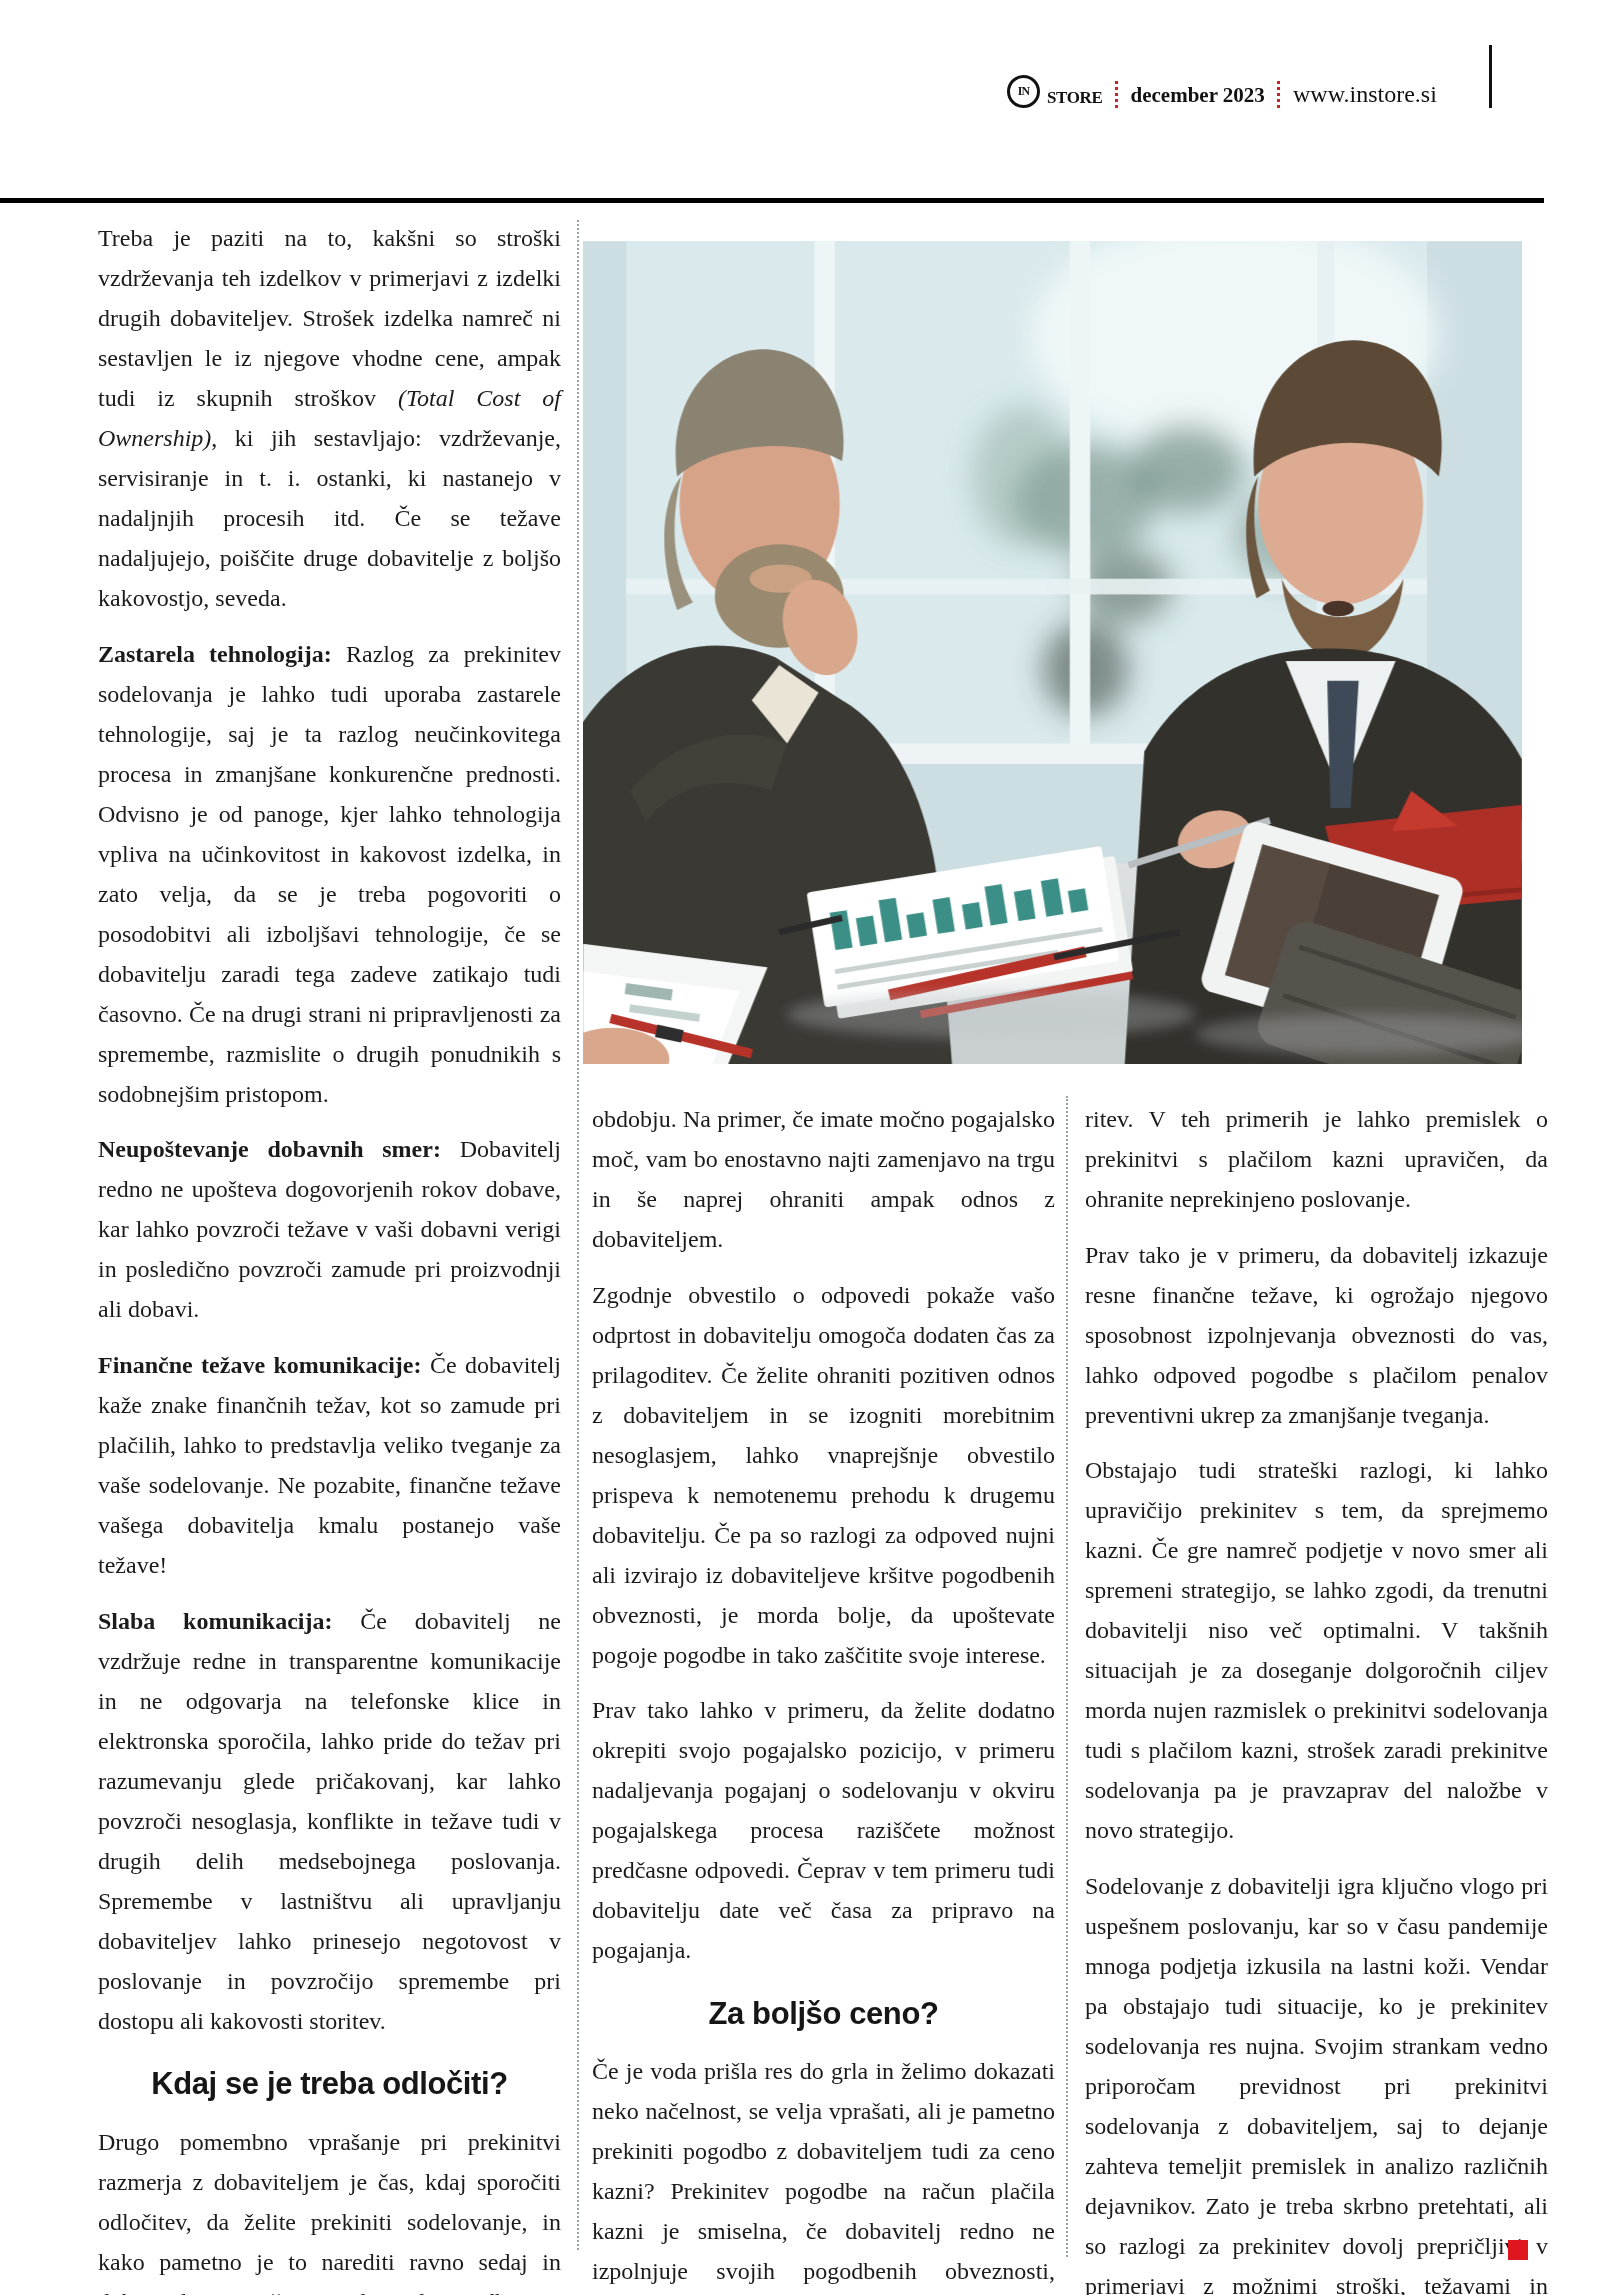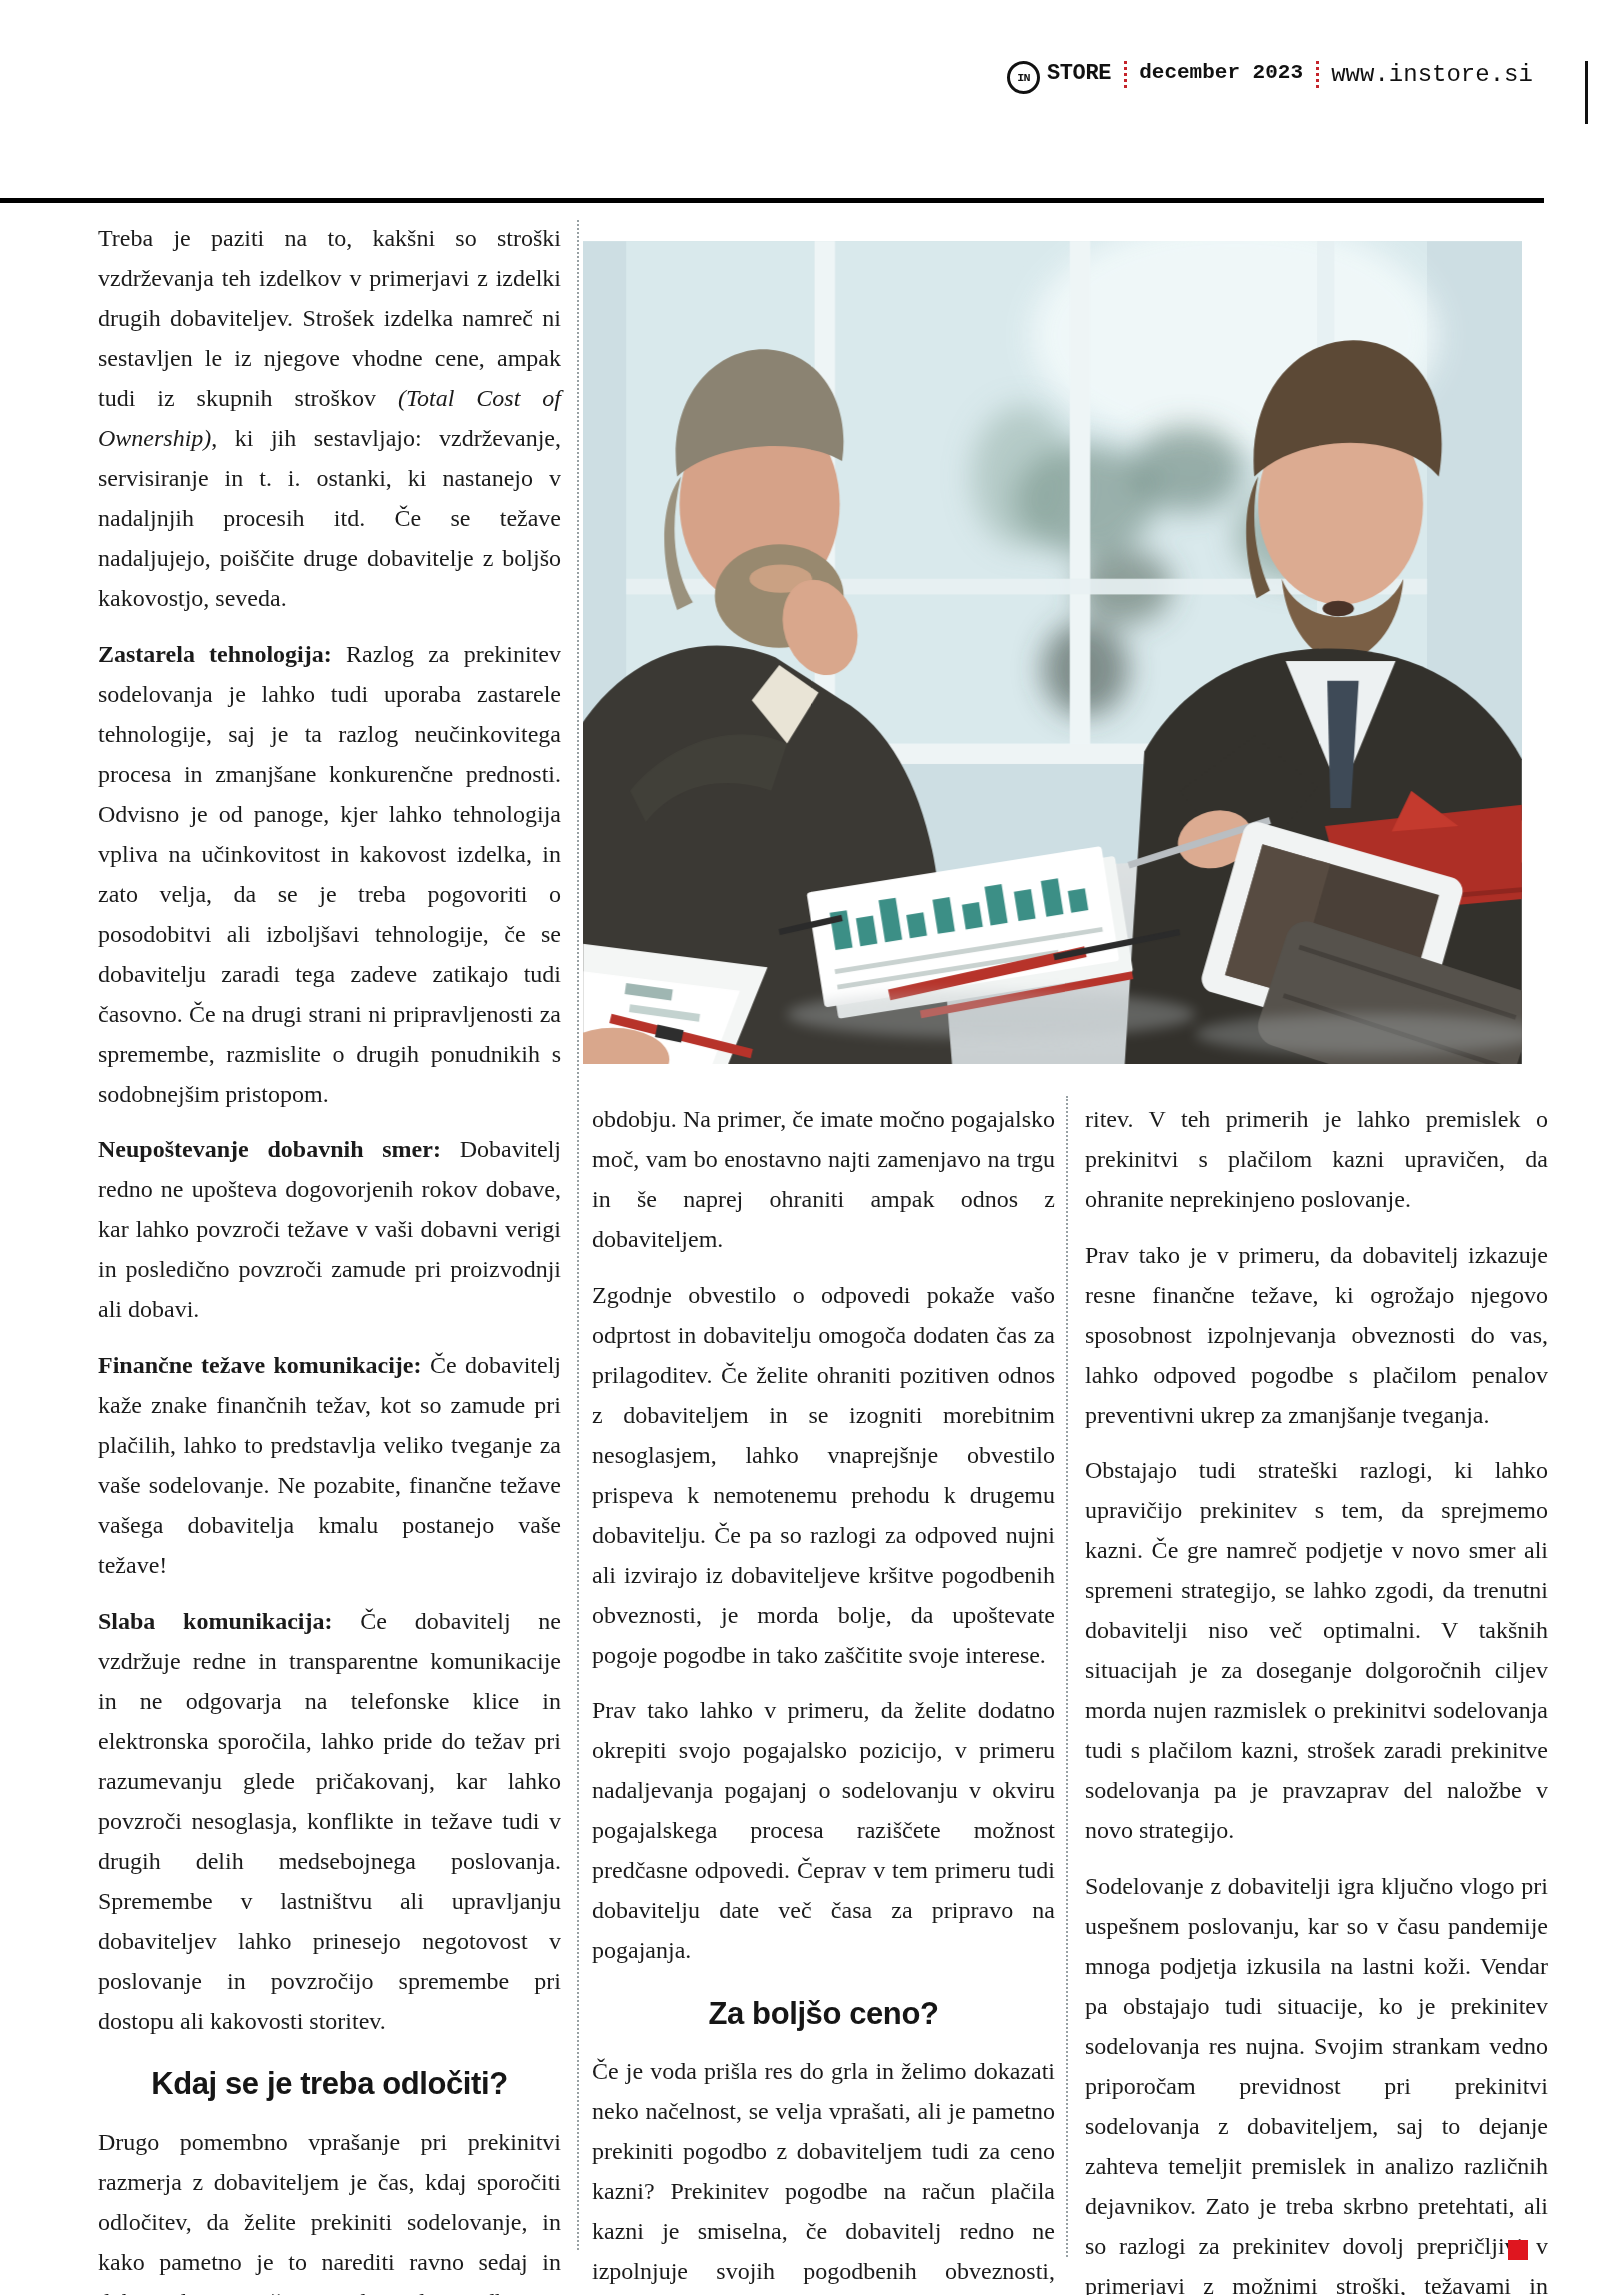--- a/index.html
+++ b/index.html
@@ -3,26 +3,26 @@
 <meta charset="utf-8">
 <style>
   html,body { margin:0; padding:0; background:#ffffff; }
   .page {
     position:relative; width:1623px; height:2295px; background:#ffffff;
     font-family:"Liberation Serif", serif; color:#1b1b1b; overflow:hidden;
   }
 
   
   .header { position:absolute; left:1007px; top:61px; height:47px;
-            display:flex; align-items:flex-start; white-space:nowrap;
-            font-family:Liberation Mono, monospace; }
+            display:flex; align-items:flex-end; white-space:nowrap;
+            font-family:Liberation Serif, serif; }
   .logo-circle { width:27px; height:27px; border:3.1px solid #111; border-radius:50%;
                  display:flex; align-items:center; justify-content:center;
                  font-weight:bold; font-size:11.8px; letter-spacing:-0.8px; color:#111; }
-  .brand { font-weight:bold; font-size:22px; letter-spacing:-0.4px; margin-left:7px; color:#111;}
+  .brand { font-weight:bold; font-size:17px; letter-spacing:-0.4px; margin-left:7px; color:#111;}
   .hdr-dots { height:27px; width:0; border-left:3.1px dotted #c5242b; margin:0 12.6px; }
   .hdr-date { font-weight:bold; font-size:21px; color:#111; }
   .hdr-site { font-size:24px; color:#111; }
   .hdr-divider { width:3.1px; height:63px; background:#111; margin-left:52px; }
 
   
   .top-rule { position:absolute; left:0; top:198px; width:1544px; height:4.7px; background:#000; }
 
   
   .col { position:absolute; width:463px; text-align:justify;

